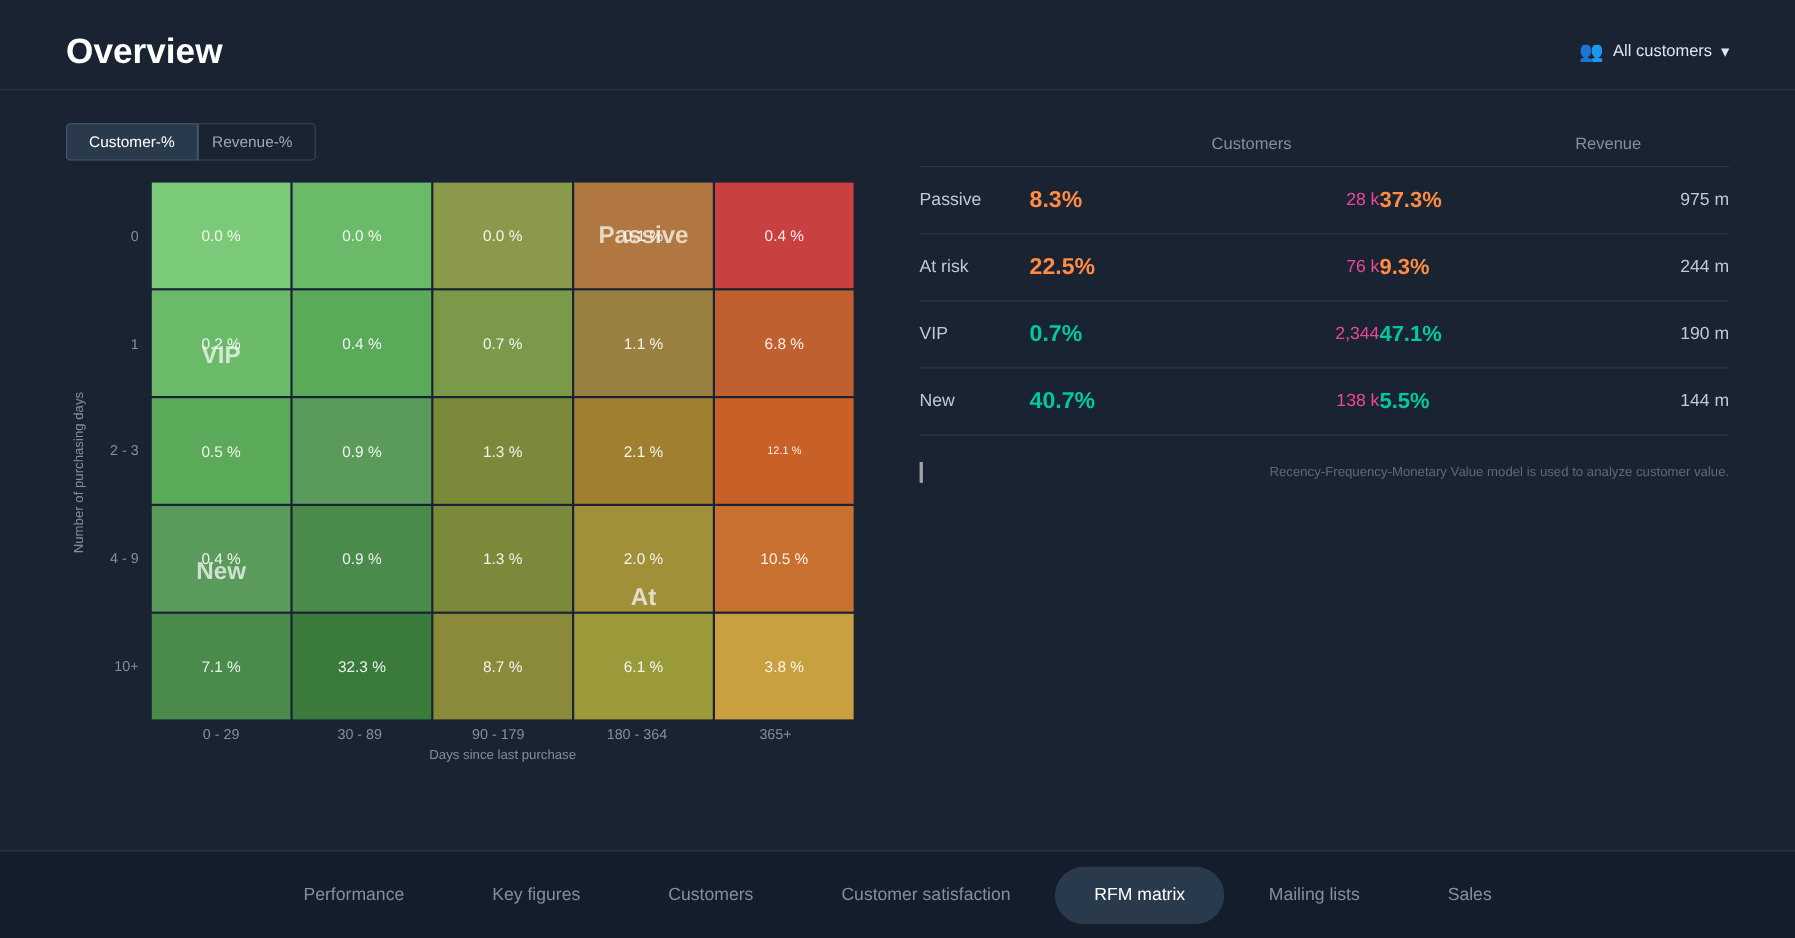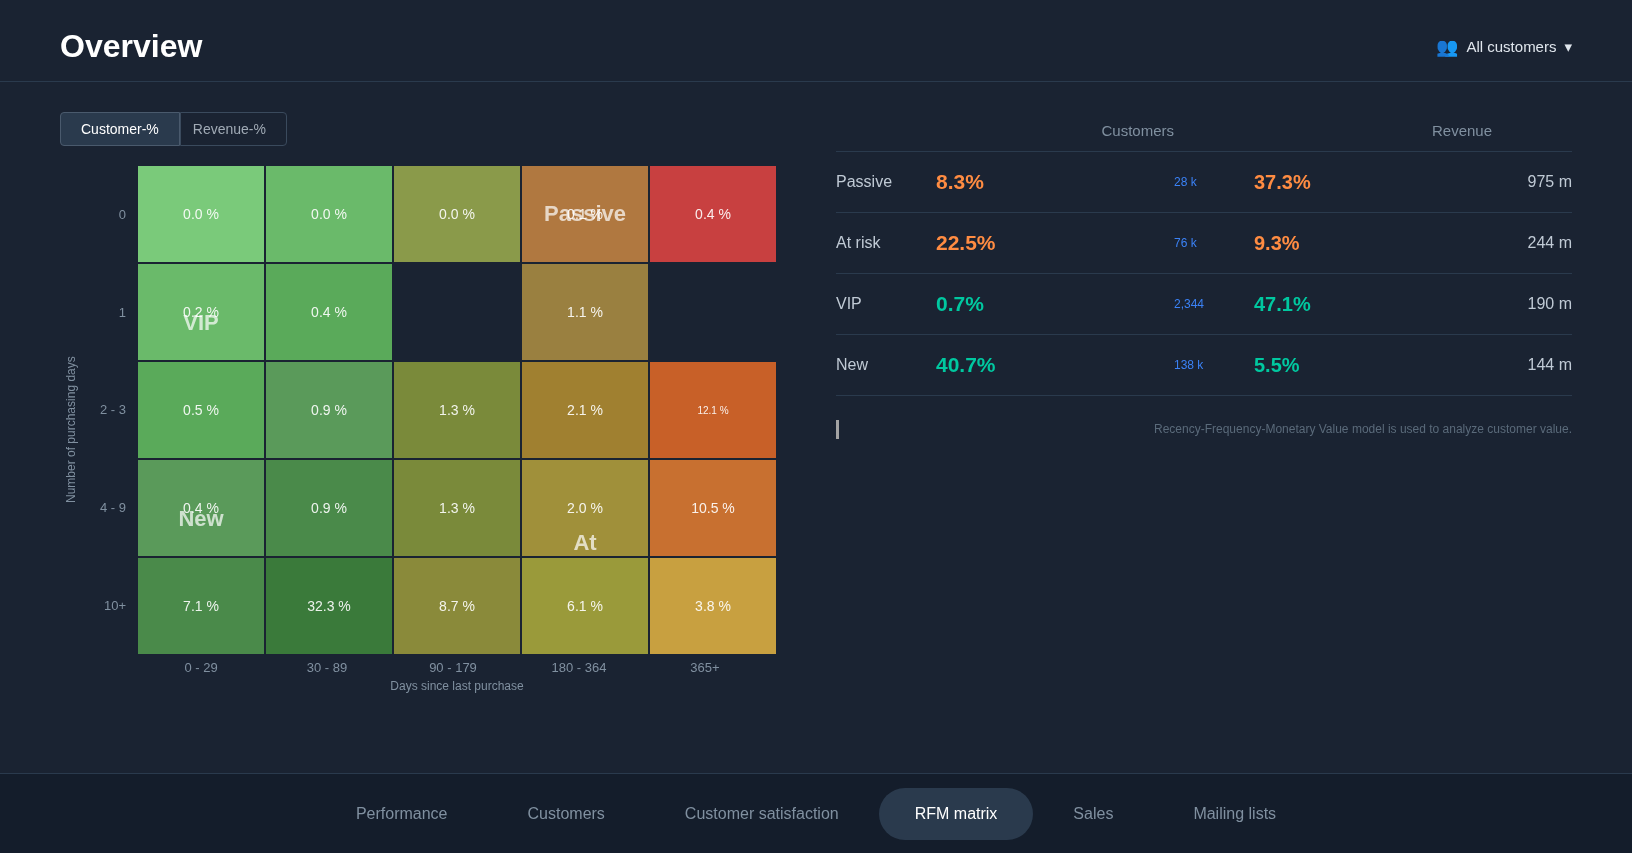--- a/index.html
+++ b/index.html
@@ -221,21 +221,21 @@
       border-bottom: 1px solid #2a3a4d;
       align-items: center;
       font-size: 16px;
     }
     .rfm-row-label {
       font-size: 16px;
       color: #c0cad5;
     }
     .pct-customers { color: #ff8c42; font-size: 21px; font-weight: 700; }
     .pct-customers.green { color: #00c8a0; }
-    .count-val { color: #3b82f6; font-size: 12px; }
+    .count-val { text-align: right; color: #ec4899; font-size: 16px; }
     .pct-revenue { color: #ff8c42; font-size: 20px; font-weight: 700; }
     .pct-revenue.green { color: #00c8a0; }
     .rev-val { text-align: right; color: #c0cad5; font-size: 16px; }
 
     .rfm-note {
       margin-top: 24px;
       font-size: 12px;
       color: #5a6a7a;
       padding-left: 12px;
       border-left: 3px solid #a3a3a3;
@@ -330,22 +330,28 @@
               <div class="cell" style="background-color: rgb(200, 64, 64); grid-area: 1 / 5;">
                 <span style="font-size: 14px; color: rgba(255, 255, 255, 0.9);">0.4 %</span>
               </div>
               <div class="cell" style="background-color: rgb(106, 186, 106); grid-area: 2 / 1; position: relative;">
                 <span style="font-size: 14px; color: rgba(255, 255, 255, 0.9);">0.2 %</span>
                 <span class="vip-label" style="color: rgba(255, 255, 255, 0.7);">VIP</span>
               </div>
               <div class="cell" style="background-color: rgb(90, 170, 90); grid-area: 2 / 2;">
                 <span style="font-size: 14px; color: rgba(255, 255, 255, 0.9);">0.4 %</span>
               </div>
+              <div class="cell" style="background-color: rgb(122, 154, 74); grid-area: 2 / 3;">
+                <span style="font-size: 14px; color: rgba(255, 255, 255, 0.9);">0.7 %</span>
+              </div>
               <div class="cell" style="background-color: rgb(154, 128, 64); grid-area: 2 / 4;">
                 <span style="font-size: 14px; color: rgba(255, 255, 255, 0.9);">1.1 %</span>
+              </div>
+              <div class="cell" style="background-color: rgb(192, 96, 48); grid-area: 2 / 5;">
+                <span style="font-size: 14px; color: rgba(255, 255, 255, 0.9);">6.8 %</span>
               </div>
               <div class="cell" style="background-color: rgb(90, 170, 90); grid-area: 3 / 1;">
                 <span style="font-size: 14px; color: rgba(255, 255, 255, 0.9);">0.5 %</span>
               </div>
               <div class="cell" style="background-color: rgb(90, 154, 90); grid-area: 3 / 2;">
                 <span style="font-size: 14px; color: rgba(255, 255, 255, 0.9);">0.9 %</span>
               </div>
               <div class="cell" style="background-color: rgb(122, 138, 58); grid-area: 3 / 3;">
                 <span style="font-size: 14px; color: rgba(255, 255, 255, 0.9);">1.3 %</span>
               </div>
@@ -443,19 +449,20 @@
   </div>
         </div>
       <div class="rfm-note">Recency-Frequency-Monetary Value model is used to analyze customer value.</div>
     </div>
   </div>
 </div>
 
 <div class="bottom-nav">
   <div id="nav-items" style="display: flex; align-items: center;">
       <div class="nav-item">Performance</div>
+      <div class="nav-item">Key figures</div>
       <div class="nav-item">Customers</div>
       <div class="nav-item">Customer satisfaction</div>
       <div class="nav-item active">RFM matrix</div>
+      <div class="nav-item">Mailing lists</div>
       <div class="nav-item">Sales</div>
-      <div class="nav-item">Mailing lists</div>
     </div>
 </div>
 
 </body></html>

